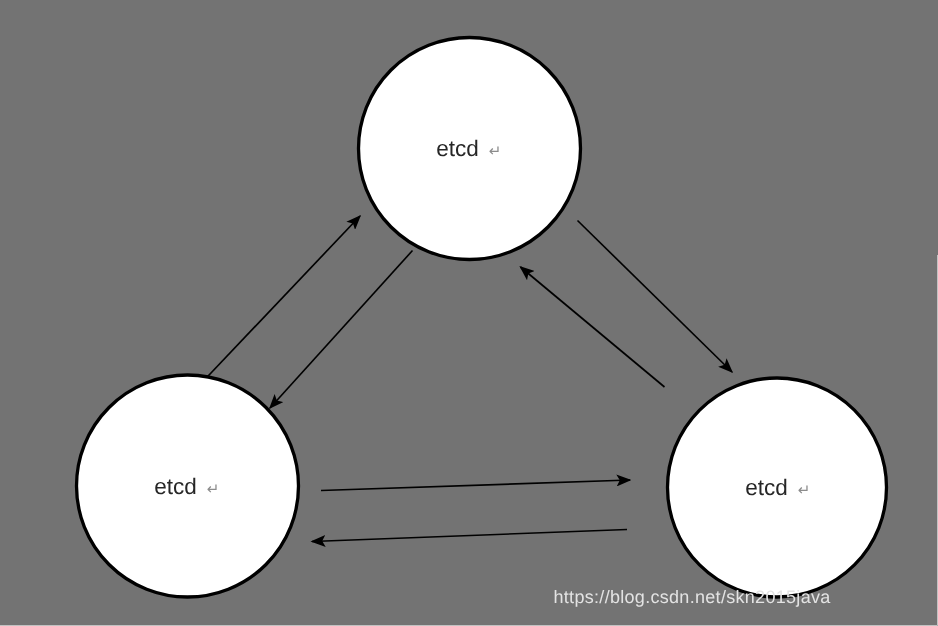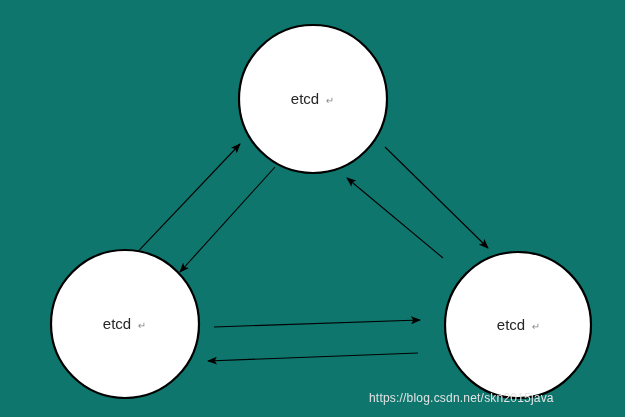--- a/index.html
+++ b/index.html
@@ -7,21 +7,21 @@
     padding: 0;
     background: #ffffff;
   }
   body {
     font-family: "Liberation Sans", sans-serif;
   }
   #canvas {
     position: relative;
     width: 625px;
     height: 417px;
-    background: #0f766e;
+    background: #737373;
     overflow: hidden;
   }
   #diagram-svg {
     position: absolute;
     left: 0;
     top: 0;
     width: 625px;
     height: 417px;
     display: block;
   }

